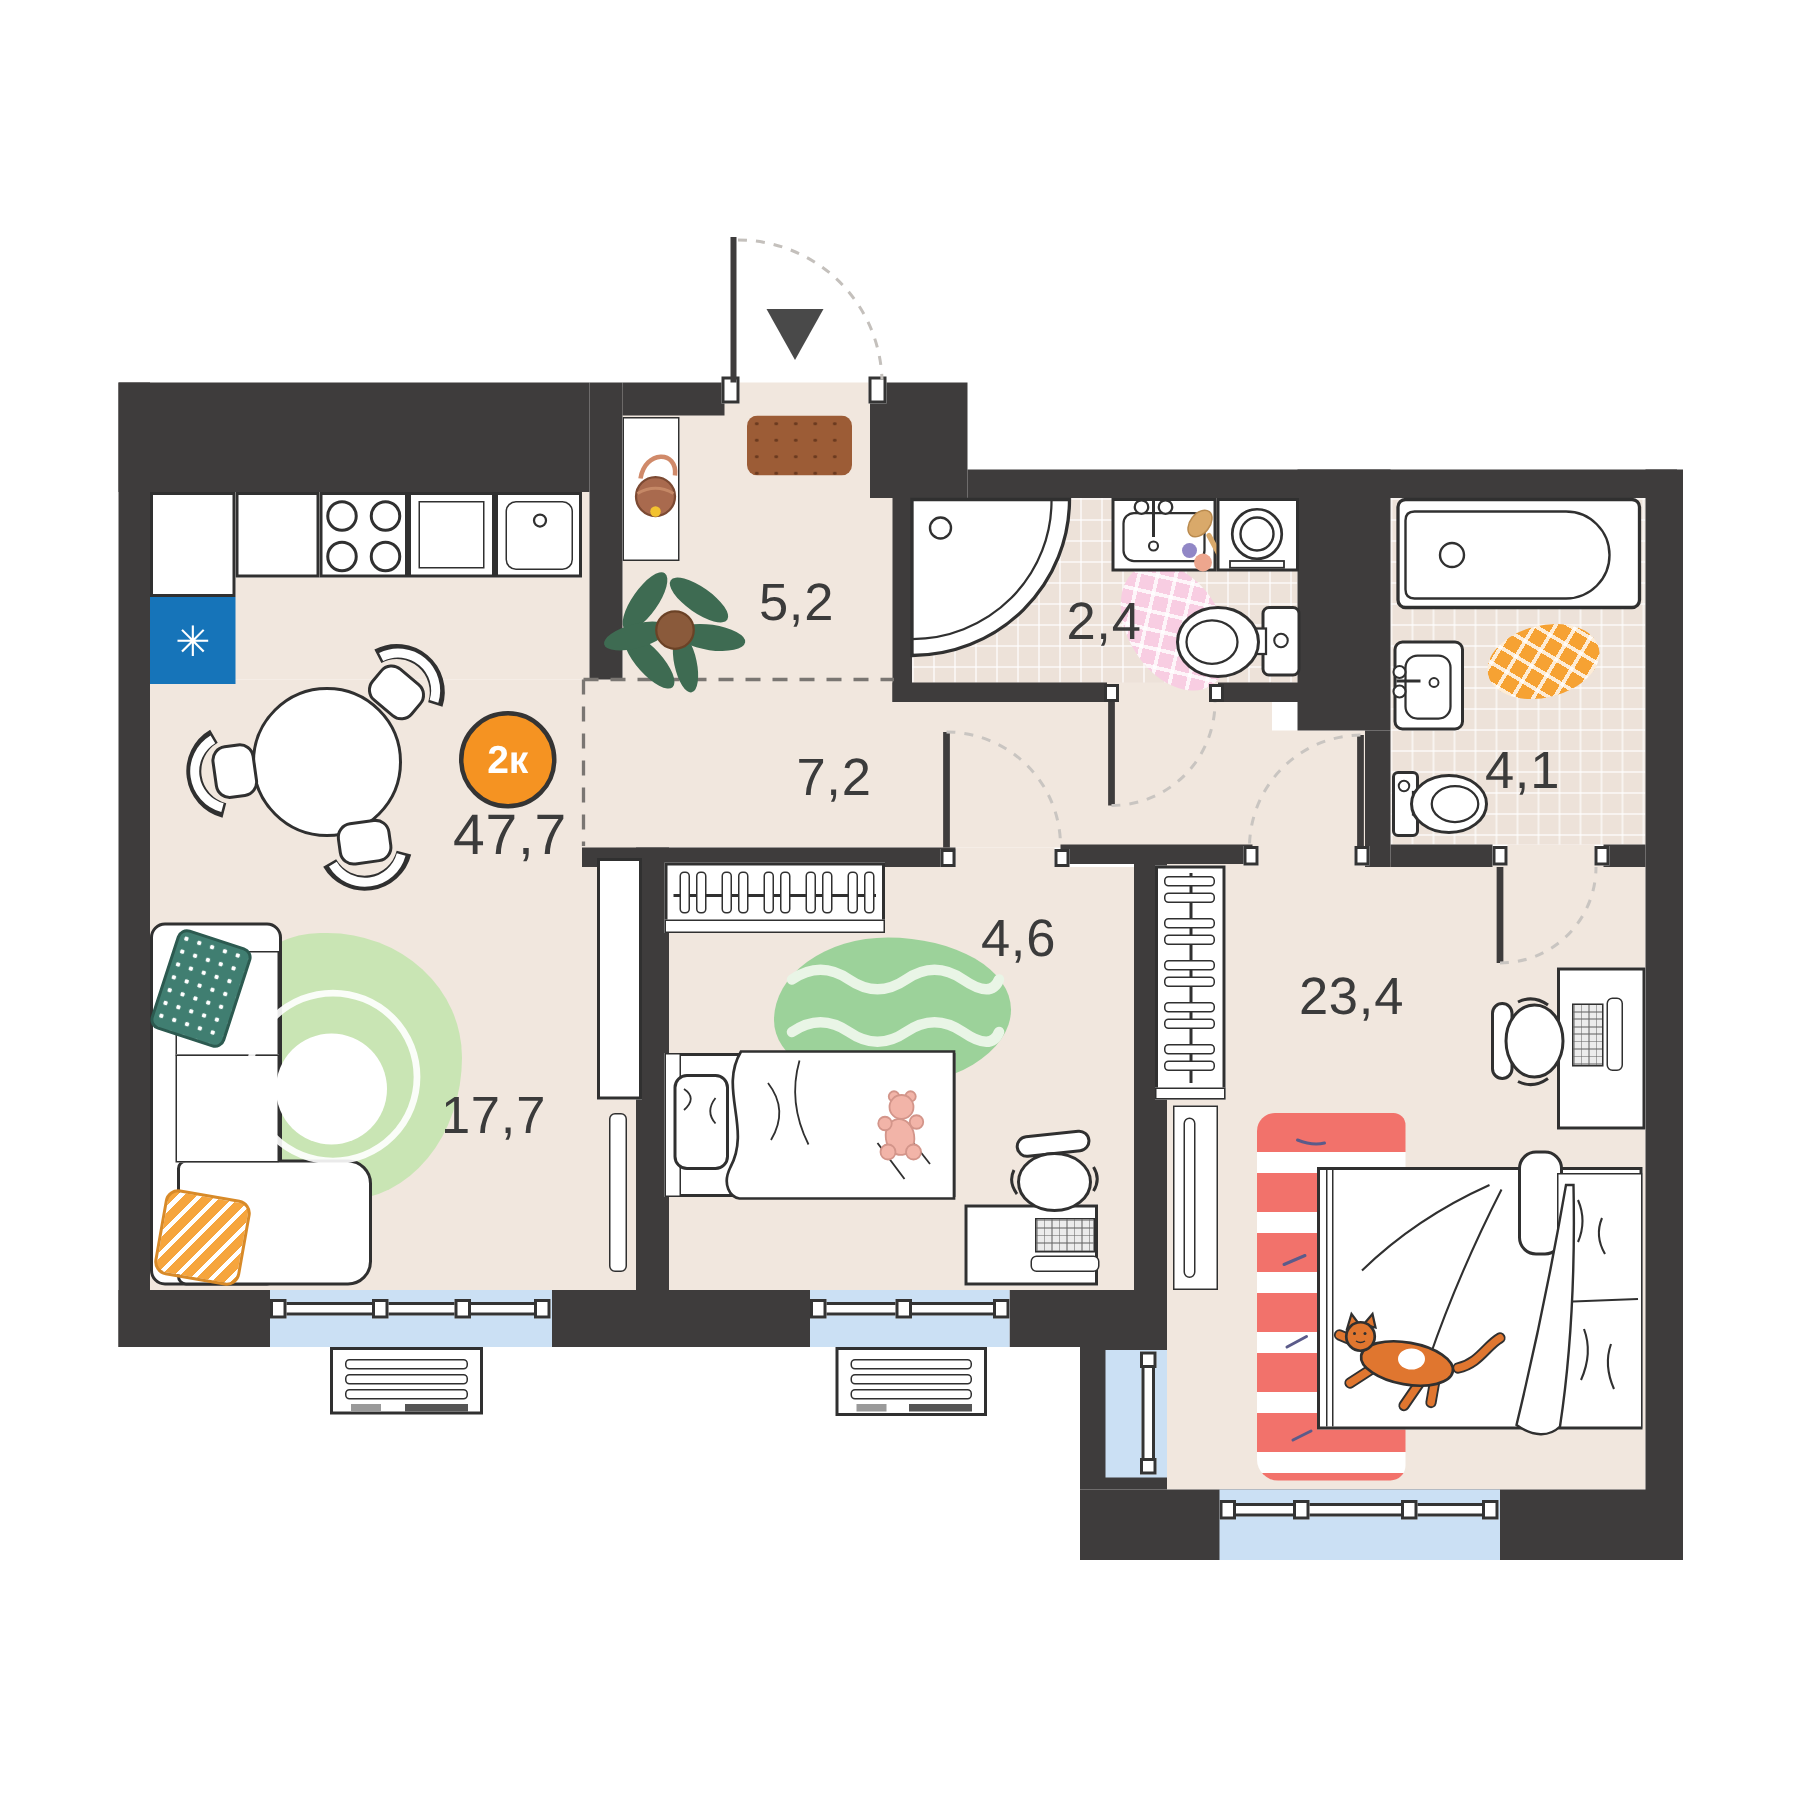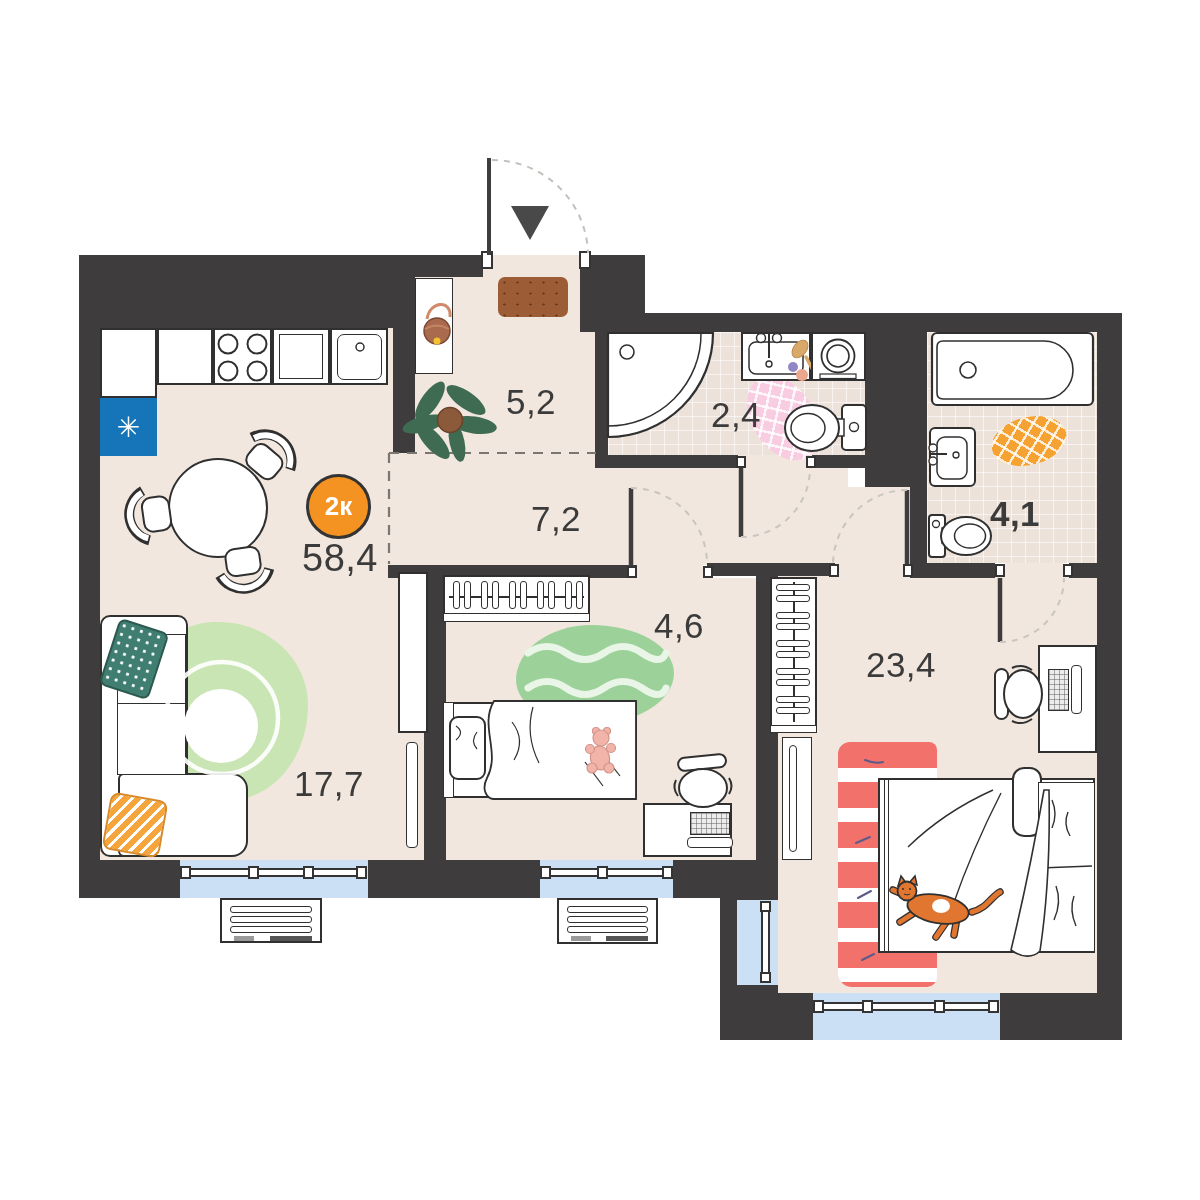--- a/index.html
+++ b/index.html
@@ -419,23 +419,23 @@
       <rect x="995" y="669" width="13" height="50" rx="6.5" fill="#fff" stroke="#303030" stroke-width="2"></rect>
       <ellipse cx="1023" cy="694" rx="19" ry="24" fill="#fff" stroke="#303030" stroke-width="2"></ellipse>
       <path d="M 1012 668 q 10 -5 20 2" fill="none" stroke="#303030" stroke-width="2"></path>
       <path d="M 1012 721 q 10 5 20 -2" fill="none" stroke="#303030" stroke-width="2"></path>
     </g>
   </svg>
 
   <div class="badge">
     <span>2к</span>
   </div>
-  <div class="lbl total" style="left:340px;top:558px;">58,4</div>
-
-  <div class="lbl" style="left:329px;top:784px;">17,7</div>
+  <div class="lbl total" style="left:340px;top:558px;">47,7</div>
+
+  <div class="lbl" style="left:329px;top:744px;">17,7</div>
   <div class="lbl" style="left:531px;top:402px;">5,2</div>
   <div class="lbl" style="left:556px;top:519px;">7,2</div>
   <div class="lbl" style="left:736px;top:415px;">2,4</div>
-  <div class="lbl" style="left:1015px;top:514px;font-weight:bold;">4,1</div>
+  <div class="lbl" style="left:1015px;top:514px;">4,1</div>
   <div class="lbl" style="left:679px;top:626px;">4,6</div>
   <div class="lbl" style="left:901px;top:665px;">23,4</div>
 
 </div>
 
 </body></html>

